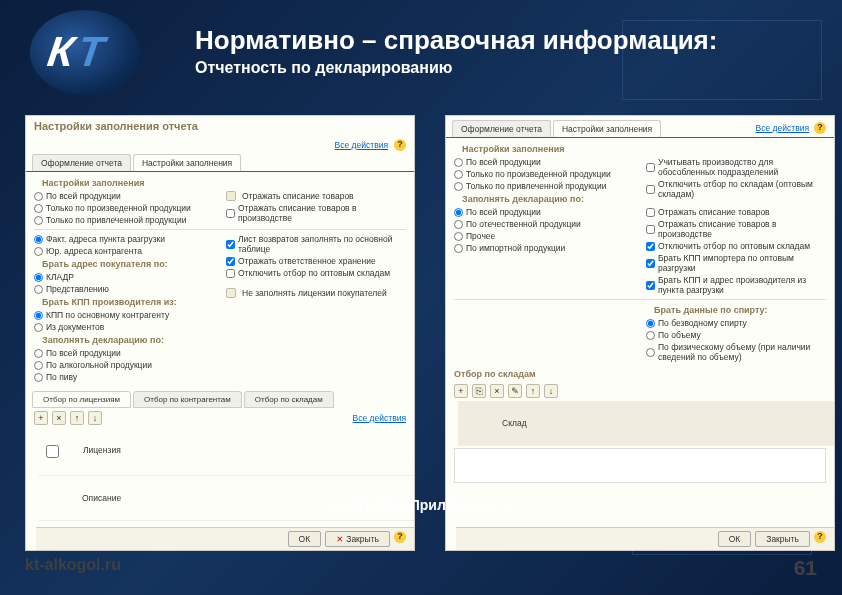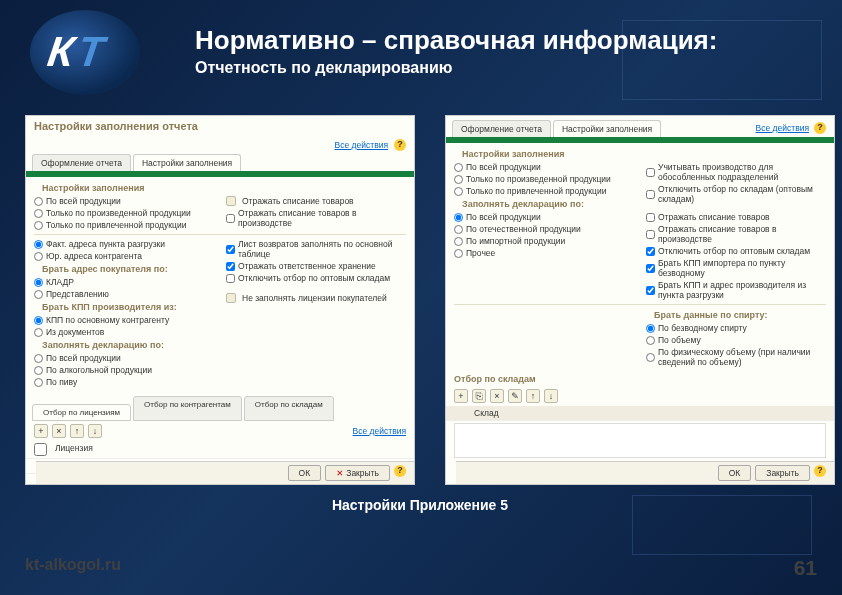--- a/index.html
+++ b/index.html
@@ -9,43 +9,43 @@
 .f2 { top: 120px; right: 40px; width: 150px; height: 100px; }
 .f3 { bottom: 40px; right: 30px; width: 180px; height: 60px; }
 .logo { position: absolute; top: 10px; left: 30px; width: 130px; height: 90px; }
 .logo-circle { width: 110px; height: 85px; background: radial-gradient(ellipse at 40% 40%, #2a5a9e 0%, #0a2850 70%); border-radius: 50%; position: relative; }
 .logo-k { position: absolute; top: 18px; left: 18px; color: #fff; font-size: 42px; font-weight: bold; font-style: italic; transform: skewX(-8deg); }
 .logo-t { position: absolute; top: 18px; left: 48px; color: #4a90d8; font-size: 42px; font-weight: bold; font-style: italic; transform: skewX(-8deg); }
 .header { position: absolute; top: 25px; left: 195px; }
 .header h1 { color: #fff; font-size: 26px; font-weight: bold; }
 .header h2 { color: #fff; font-size: 16px; font-weight: bold; margin-top: 3px; }
 .panels { position: absolute; top: 115px; left: 25px; display: flex; gap: 30px; }
-.panel { background: #fefef8; width: 390px; height: 370px; font-size: 8.5px; color: #333; border: 1px solid #ccc; position: relative; }
+.panel { background: #fefef8; width: 390px; height: 436px; font-size: 8.5px; color: #333; border: 1px solid #ccc; position: relative; }
 .panel-title { color: #8b7a56; font-weight: bold; font-size: 11px; padding: 4px 8px; }
 .section-h { color: #8b7a56; font-weight: bold; font-size: 9px; padding: 2px 8px; }
 .hdr-bar { display: flex; justify-content: flex-end; padding: 3px 8px; gap: 6px; align-items: center; }
 .link-big { color: #0066cc; text-decoration: underline; cursor: pointer; }
-.tabs { display: flex; padding: 0 6px; border-bottom: 6px solid #15803d; }
+.tabs { display: flex; padding: 0 6px; border-bottom: 1px solid #15803d; }
 .tab { padding: 3px 8px; border: 1px solid #ccc; border-bottom: none; background: #f0f0ea; cursor: pointer; margin-right: 2px; border-radius: 3px 3px 0 0; }
 .tab.active { background: #fefef8; }
 .content { padding: 4px 8px; }
 .two-col { display: flex; gap: 12px; }
 .col { flex: 1; }
 .opt { display: flex; align-items: center; gap: 3px; padding: 1px 0; }
 .opt input { width: 9px; height: 9px; }
 .ico { display: inline-block; width: 10px; height: 10px; background: #f2eed6; border: 1px solid #bba; border-radius: 2px; margin-right: 3px; }
 .sub-tabs { display: flex; padding: 4px 6px 0 6px; }
 .sub-tab { padding: 3px 10px; border: 1px solid #ccc; background: #f0f0ea; cursor: pointer; margin-right: 2px; border-radius: 3px 3px 0 0; font-size: 8px; }
-.sub-tab.active { background: #fefef8; margin-top: 8px; }
+.sub-tab.active { background: #fefef8; }
 .toolbar-mini { display: flex; gap: 4px; padding: 3px 8px; align-items: center; }
 .tbtn { width: 14px; height: 14px; border: 1px solid #bba; background: #f5f2e0; border-radius: 2px; cursor: pointer; display: flex; align-items: center; justify-content: center; font-size: 9px; }
 .footer-bar { position: absolute; bottom: 0; left: 10px; right: 0; display: flex; justify-content: flex-end; padding: 3px 8px; gap: 4px; border-top: 1px solid #ccc; background: #f5f2e8; }
 .fbtn { padding: 2px 10px; border: 1px solid #aaa; background: #f2efe0; cursor: pointer; border-radius: 2px; display: flex; align-items: center; gap: 3px; }
 .q { width: 12px; height: 12px; background: #ffcc33; border-radius: 50%; text-align: center; font-size: 9px; font-weight: bold; }
-.row-data { display: flex; padding: 2px 8px; gap: 8px; border-bottom: 1px solid #eee; }
+.row-data { display: flex; padding: 17px 8px; gap: 24px; border-bottom: 1px solid #eee; margin-left: 12px; }
 .captions { position: absolute; top: 497px; left: 25px; width: 790px; display: flex; justify-content: space-around; }
 .caption { color: #fff; font-size: 14px; font-weight: bold; }
 .footer { position: absolute; bottom: 15px; left: 25px; right: 25px; display: flex; justify-content: space-between; color: #404040; font-weight: bold; }
 .footer .site { font-size: 16px; }
 .footer .pg { font-size: 21px; }
 .sep { height: 1px; background: #e2dfc8; margin: 3px 0; }
 .table-area { height: 35px; border: 1px solid #ddd; margin: 2px 8px; background: #fff; }
 </style>
 </head>
 <body>
@@ -228,26 +228,26 @@
           <div class="opt">
               <input type="radio" checked="" style="">
               <span>По всей продукции</span>
             </div>
           <div class="opt">
               <input type="radio" style="">
               <span>По отечественной продукции</span>
             </div>
           <div class="opt">
               <input type="radio" style="">
+              <span>Прочее</span>
+            </div>
+          <div class="opt">
+              <input type="radio" style="">
               <span>По импортной продукции</span>
             </div>
-          <div class="opt">
-              <input type="radio" style="">
-              <span>Прочее</span>
-            </div>
         </div>
         <div class="col">
           <div class="opt">
               <input type="checkbox" style="">
               <span>Учитывать производство для обособленных подразделений</span>
             </div>
           <div class="opt">
               <input type="checkbox" style="">
               <span>Отключить отбор по складам (оптовым складам)</span>
             </div>
@@ -259,21 +259,21 @@
           <div class="opt">
               <input type="checkbox" style="">
               <span>Отражать списание товаров в производстве</span>
             </div>
           <div class="opt">
               <input type="checkbox" checked="" style="">
               <span>Отключить отбор по оптовым складам</span>
             </div>
           <div class="opt">
               <input type="checkbox" checked="" style="">
-              <span>Брать КПП импортера по пункту безводному</span>
+              <span>Брать КПП импортера по оптовым разгрузки</span>
             </div>
           <div class="opt">
               <input type="checkbox" checked="" style="">
               <span>Брать КПП и адрес производителя из пункта разгрузки</span>
             </div>
         </div>
       </div>
       <div class="sep"></div>
       <div class="two-col">
         <div class="col"></div>

